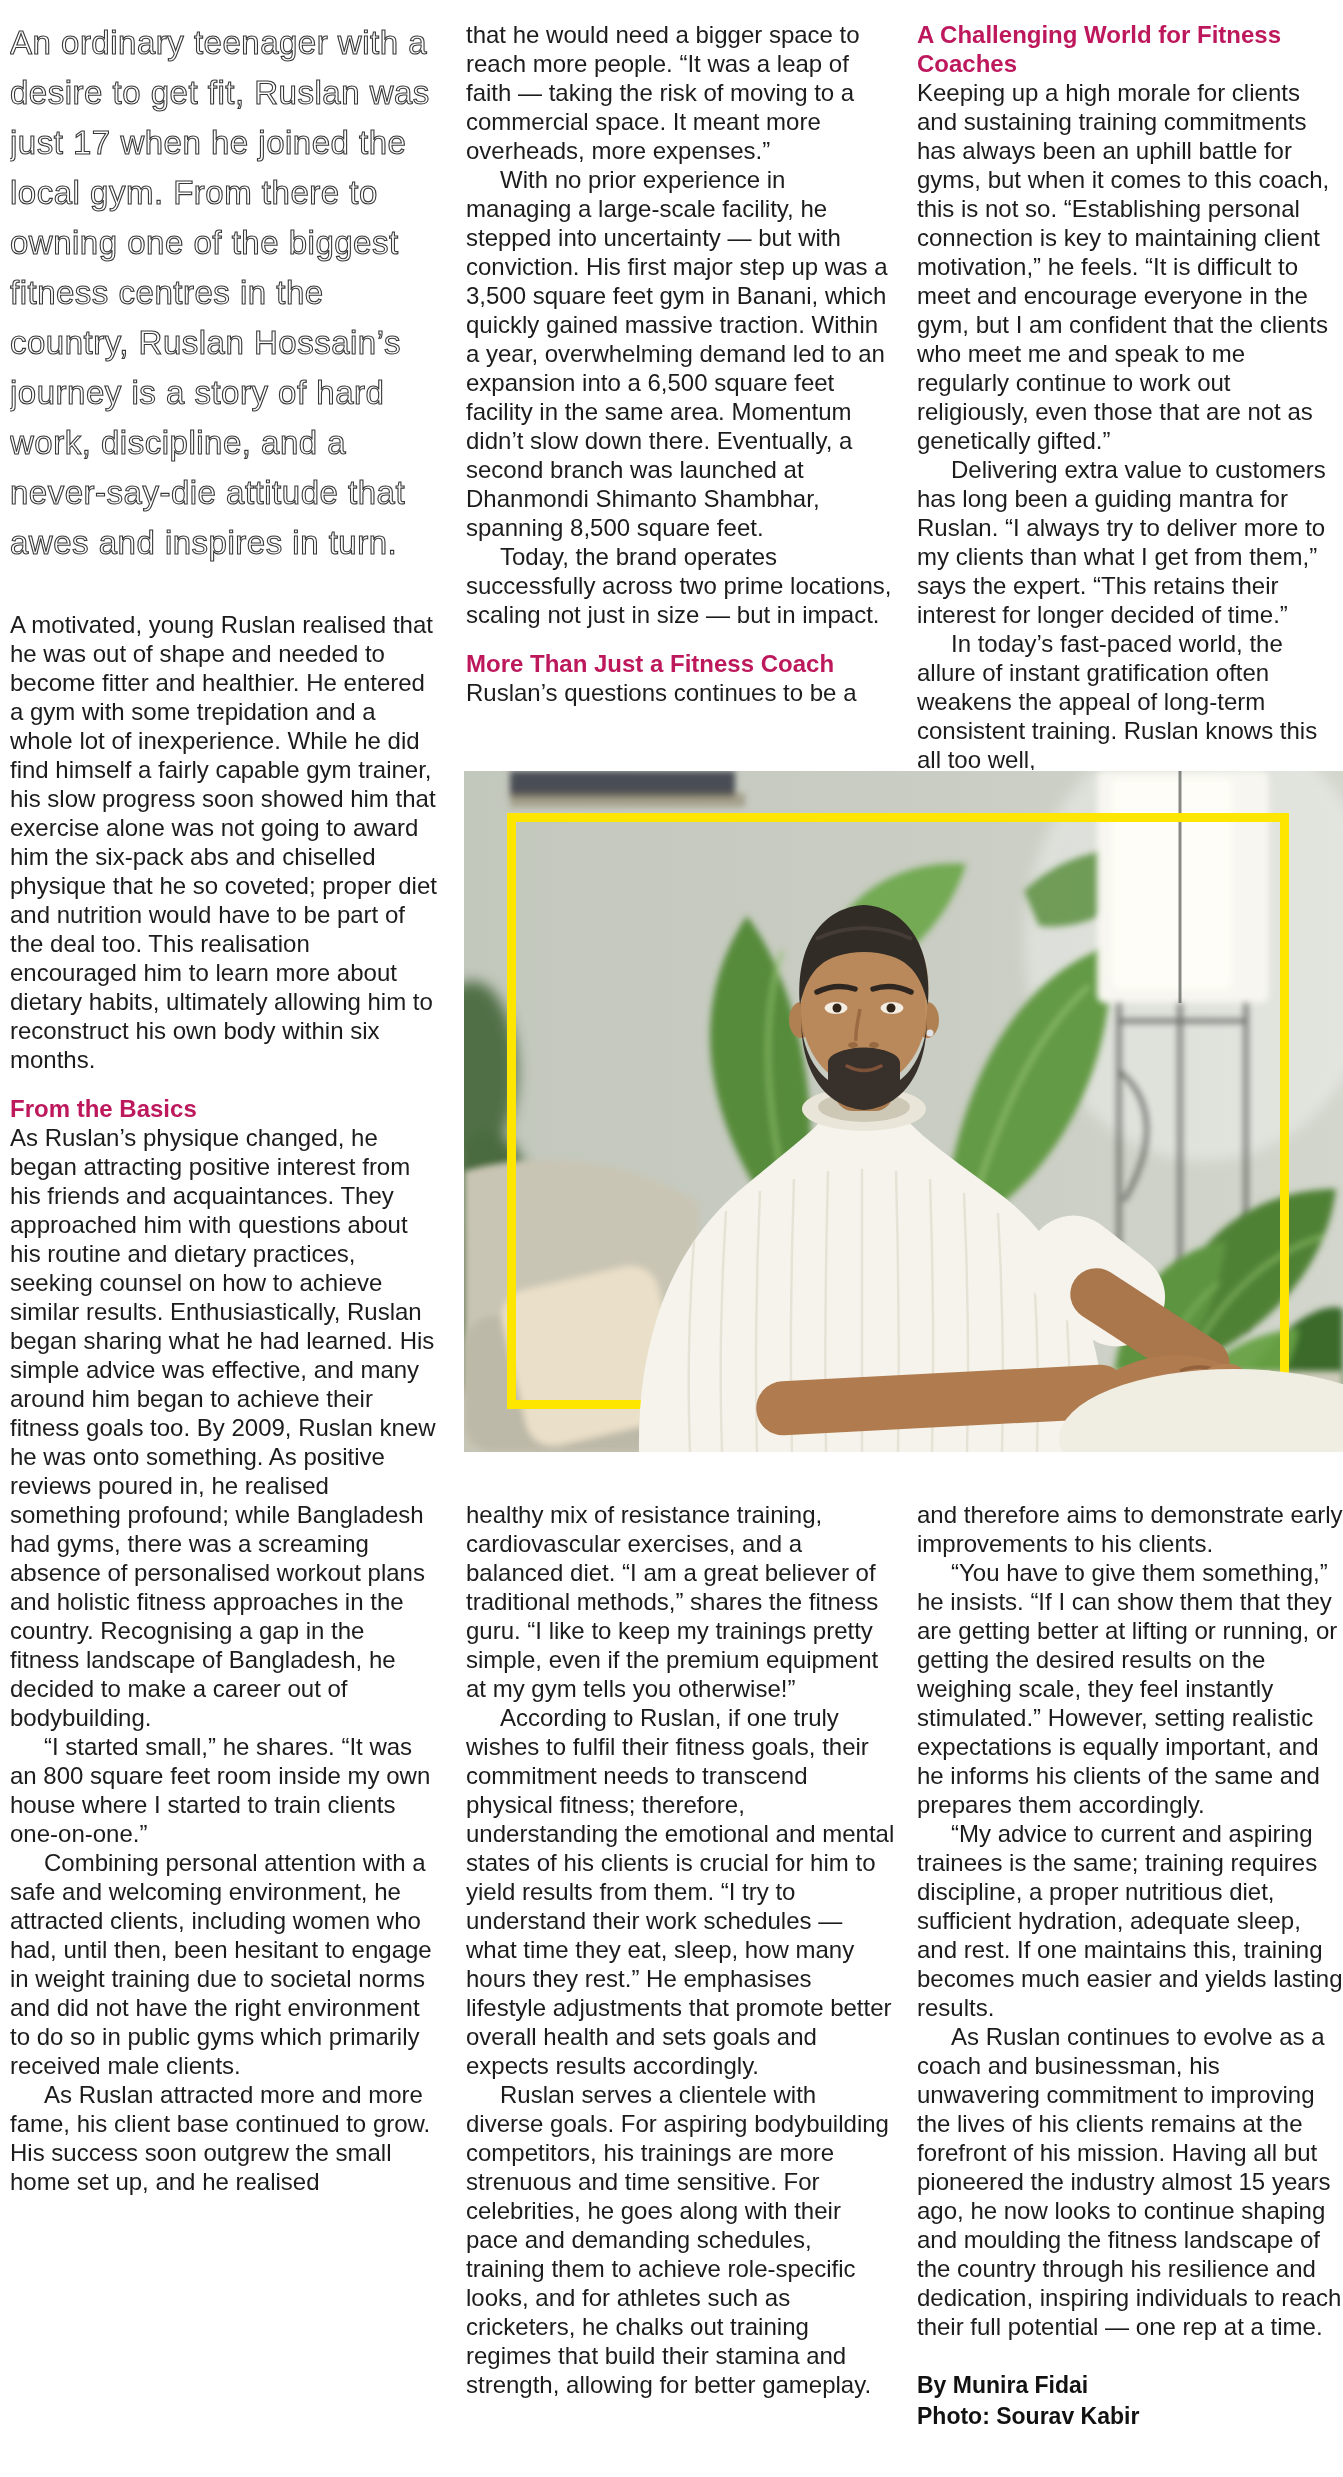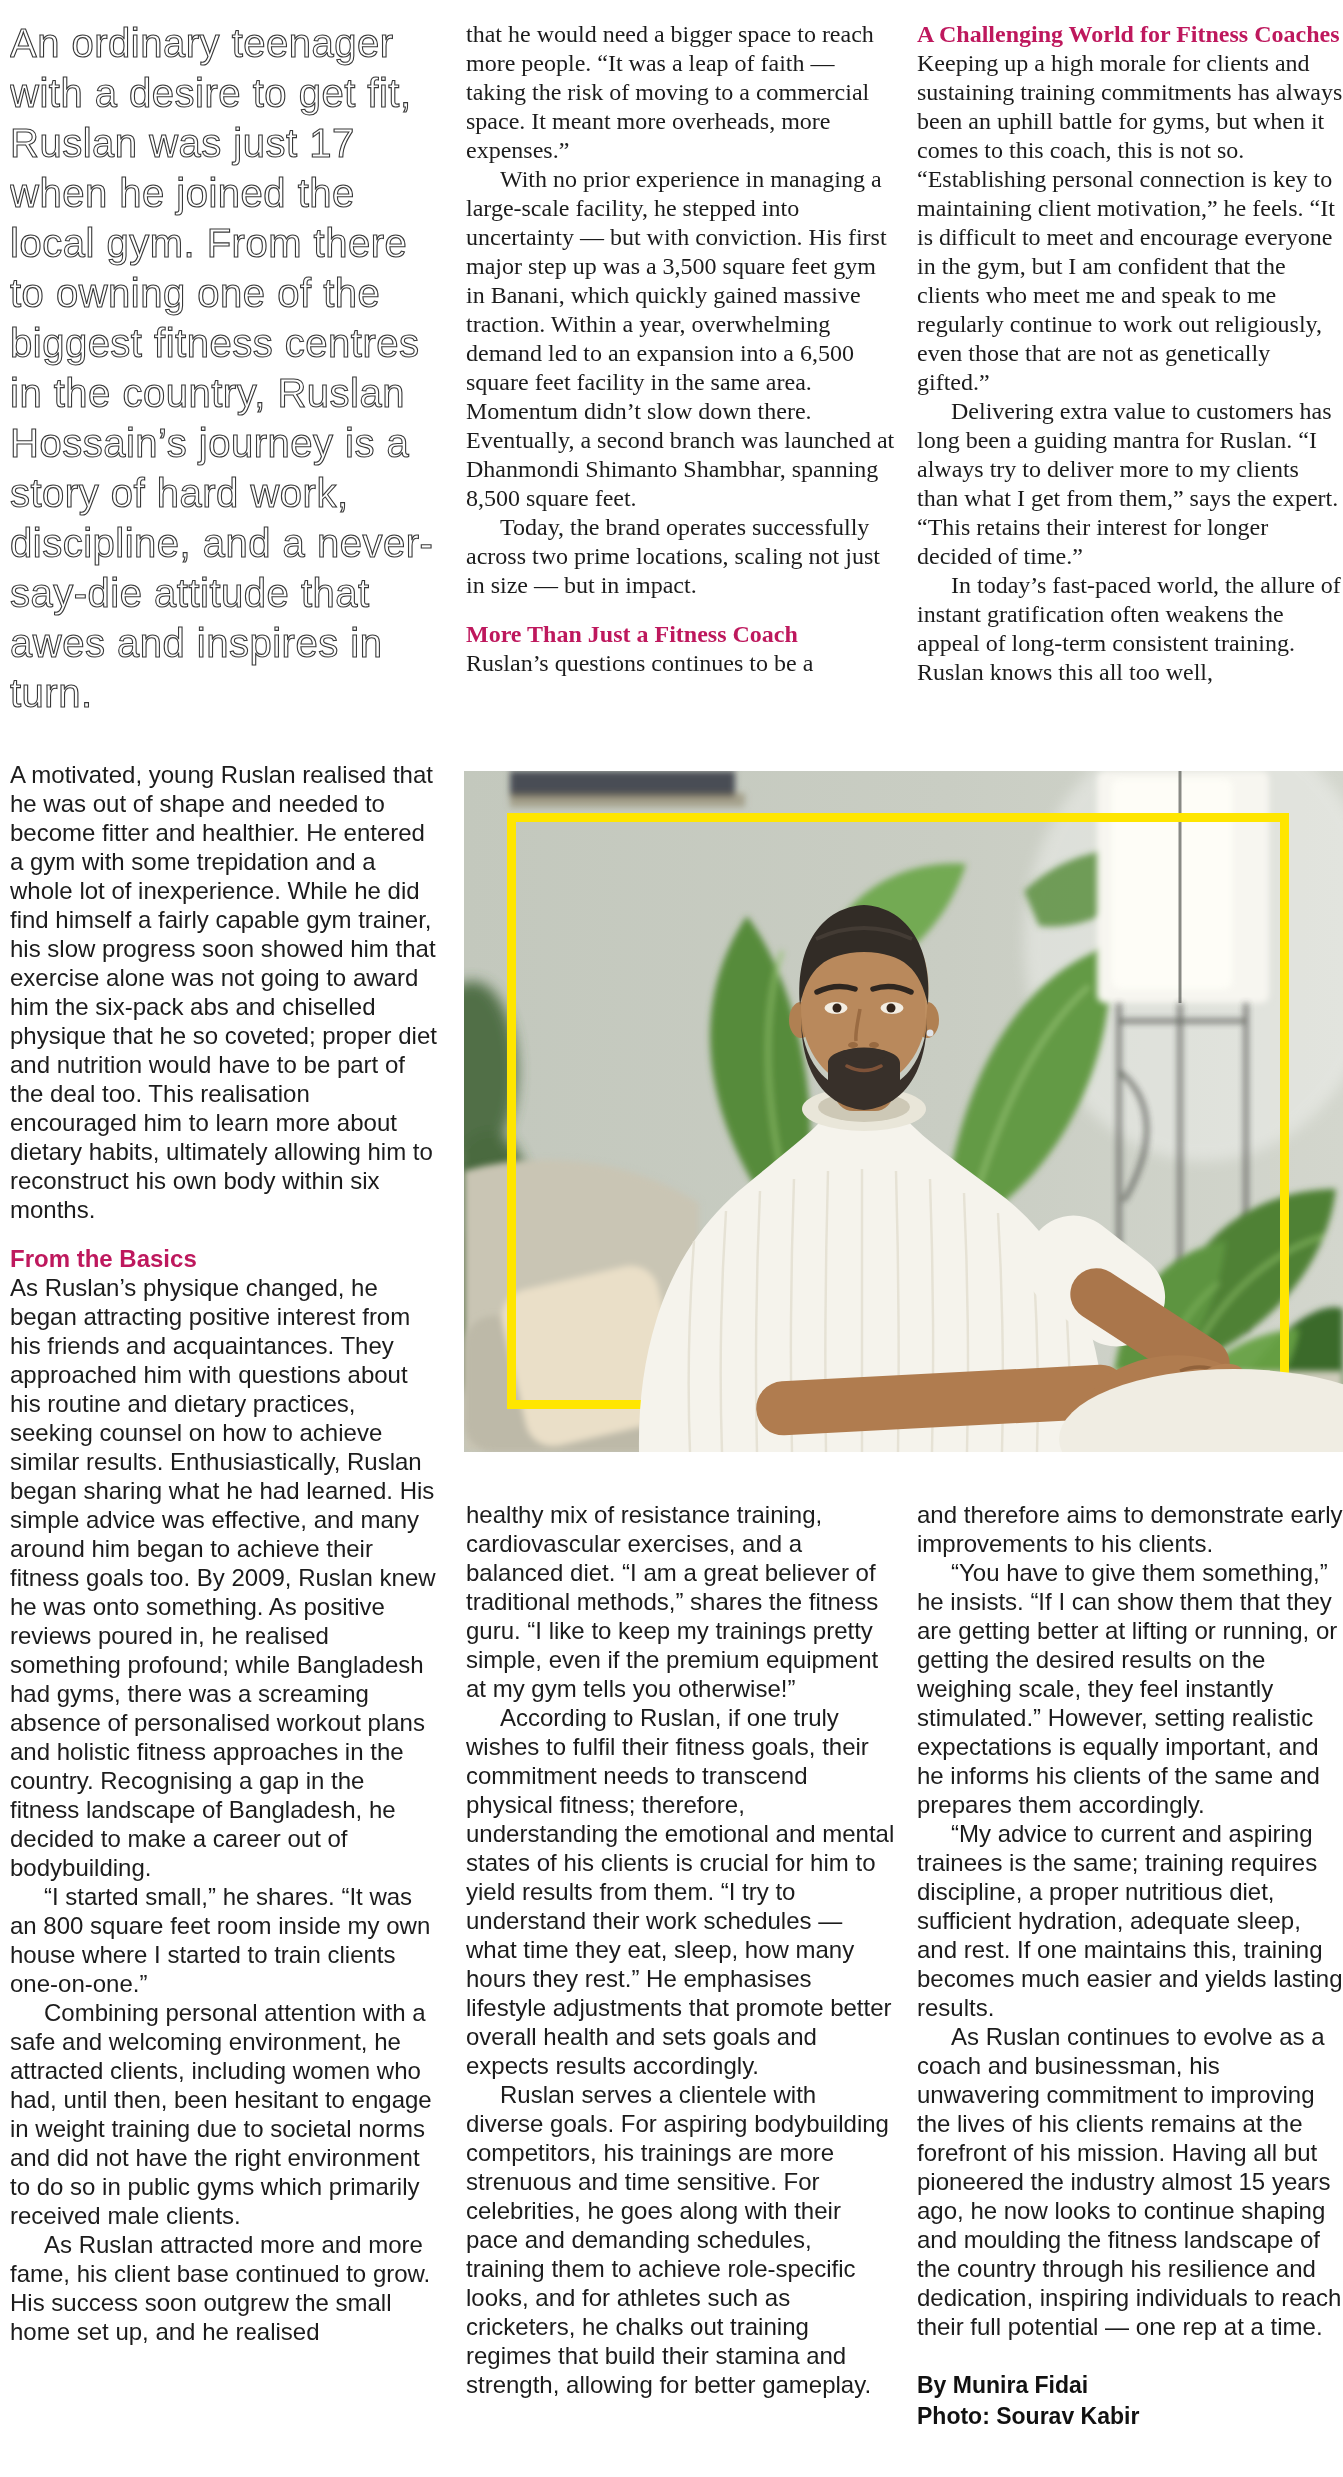--- a/index.html
+++ b/index.html
@@ -3,31 +3,31 @@
 <meta charset="utf-8">
 <style>
   html,body{margin:0;padding:0;background:#ffffff;}
   .page{
     position:relative;width:1343px;height:2477px;background:#fff;overflow:hidden;
     font-family:"Liberation Sans",sans-serif;color:#1c1c1c;
   }
   .col{position:absolute;}
   .intro{
     font-family:"Liberation Sans",sans-serif;
-    font-size:40px;line-height:50px;letter-spacing:.5px;
+    font-size:33px;line-height:50px;letter-spacing:.5px;
     color:#3a3a3a;font-weight:300;
   }
   @supports (-webkit-text-stroke: 1px #000){
     .intro{color:transparent;-webkit-text-stroke:1.1px #383838;}
   }
   .body-flow{margin-top:42px;}
   p.body{margin:0;font-size:24px;line-height:29px;}
   p.ind{text-indent:34px;}
   h3.sec{margin:20px 0 0 0;font-size:24px;line-height:29px;font-weight:bold;color:#be185d;}
-  .topcol{max-height:750px;overflow:hidden;font-family:Liberation Serif, serif;}
+  .topcol{max-height:750px;overflow:hidden;}
   .byline{margin-top:29px;}
   p.bold{font-weight:bold;color:#111;margin:0;font-size:23px;line-height:31px;}
   .photo{
     position:absolute;left:464px;top:771px;width:879px;height:681px;overflow:hidden;
   }
   .photo svg{display:block;}
 </style>
 </head>
 <body>
 

